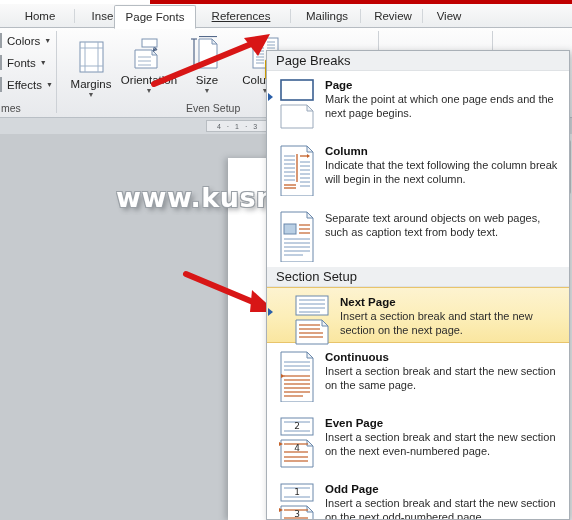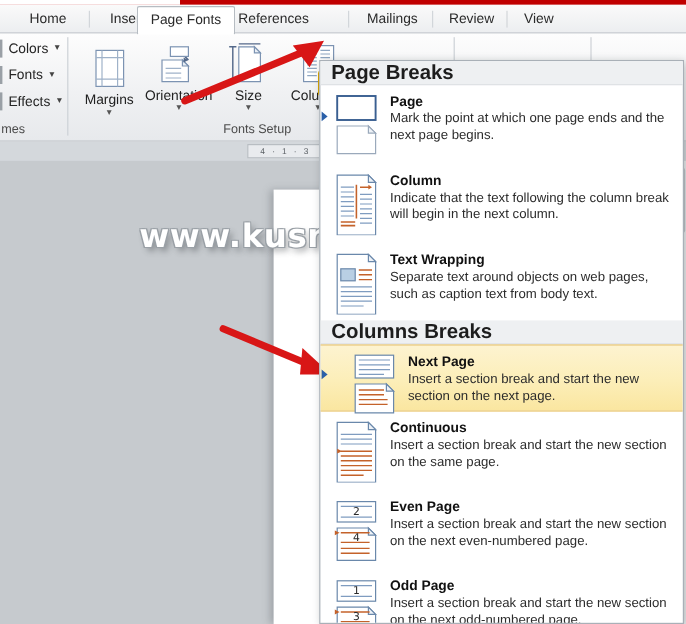--- a/index.html
+++ b/index.html
@@ -157,21 +157,21 @@
     border: 1px solid #a9b0b7;
     box-shadow: 2px 2px 7px rgba(40,45,50,.30);
     z-index: 40;
     overflow: hidden;
   }
   .menu-header {
     height: 20px; background: #eef0f2;
     border-bottom: 1px solid #dfe2e5;
     display: flex; align-items: center;
     padding-left: 9px;
-    font-size: 17px; font-weight: bold; color: #1d1d1d; text-align: center;
+    font-size: 13px; font-weight: normal; color: #1d1d1d; text-align: center;
   }
   .menu-item {
     position: relative;
     display: flex; padding: 7px 8px 7px 8px;
     cursor: default;
   }
   .menu-item.selected {
     background: linear-gradient(to bottom, #fdf3d0 0%, #fceeb8 55%, #fae6a0 100%);
     border-top: 1px solid #e8c46b;
     border-bottom: 1px solid #e8c46b;
@@ -218,21 +218,21 @@
 
   <div class="title-strip">
     <div class="left-cap"></div>
   </div>
 
   <div class="tabbar">
     <div class="tab" style="left:10px;width:60px;">Home</div>
     <div class="tab-sep" style="left:74px;"></div>
     <div class="tab" style="left:78px;width:56px;">Insert</div>
     <div class="tab active" style="left:114px;width:82px;">Page Fonts</div>
-    <div class="tab" style="left:192px;width:72px;">References</div>
+    <div class="tab" style="left:205px;width:72px;text-decoration:underline;">References</div>
     <div class="tab-sep" style="left:290px;"></div>
     <div class="tab" style="left:296px;width:62px;">Mailings</div>
     <div class="tab-sep" style="left:360px;"></div>
     <div class="tab" style="left:366px;width:54px;">Review</div>
     <div class="tab-sep" style="left:422px;"></div>
     <div class="tab" style="left:428px;width:42px;">View</div>
   </div>
 
   <div class="ribbon">
 
@@ -322,21 +322,21 @@
               <line x1="22" y1="24" x2="30" y2="24"></line>
             <line x1="11" y1="27" x2="19" y2="27"></line>
               <line x1="22" y1="27" x2="30" y2="27"></line>
           </g>
         </svg>
       </div>
       <div class="lbl">Columns</div>
       <div class="caret">▼</div>
     </div>
 
-    <div class="grp-label" style="left:186px; top:74px;">Fonts Setup</div>
+    <div class="grp-label" style="left:186px; top:74px;">Even Setup</div>
 
     <div class="mini-btn" style="left:386px; top:30px;">
       <svg width="24" height="24" viewBox="0 0 24 24">
         <path d="M4 2 h11 l4 4 v16 h-15 z" fill="#fff" stroke="#8a9bb0"></path>
         <path d="M15 2 v4 h4 z" fill="#e8eef5" stroke="#8a9bb0"></path>
         <g stroke="#9fb2c9">
             <line x1="6" y1="6" x2="13" y2="6"></line>
             <line x1="6" y1="9" x2="13" y2="9"></line>
             <line x1="6" y1="12" x2="16" y2="12"></line>
           </g>
@@ -464,26 +464,25 @@
           <g stroke="#7f9cc0">
               <line x1="9" y1="29" x2="35" y2="29"></line>
               <line x1="9" y1="33" x2="35" y2="33"></line>
             <line x1="9" y1="37" x2="35" y2="37"></line>
               <line x1="9" y1="41" x2="35" y2="41"></line>
             <line x1="9" y1="45" x2="28" y2="45"></line>
             </g>
         </svg>
       </div>
       <div class="mi-text">
-        <div class="mi-title">Text Wrapping</div>
         <div class="mi-desc">Separate text around objects on web pages, such as caption text from body text.</div>
       </div>
     </div>
 
-    <div class="menu-header">Columns Breaks</div>
+    <div class="menu-header">Section Setup</div>
 
     <div class="menu-item selected" style="height:56px;">
       <div class="sel-marker" style="top:20px;"></div>
       <div class="mi-icon">
         <svg width="46" height="52" viewBox="0 0 46 52">
           <rect x="6" y="1" width="32" height="19" fill="#fff" stroke="#6a88ab"></rect>
           <g stroke="#7f9cc0">
               <line x1="9" y1="5" x2="35" y2="5"></line>
               <line x1="9" y1="9" x2="35" y2="9"></line>
             <line x1="9" y1="13" x2="35" y2="13"></line>

